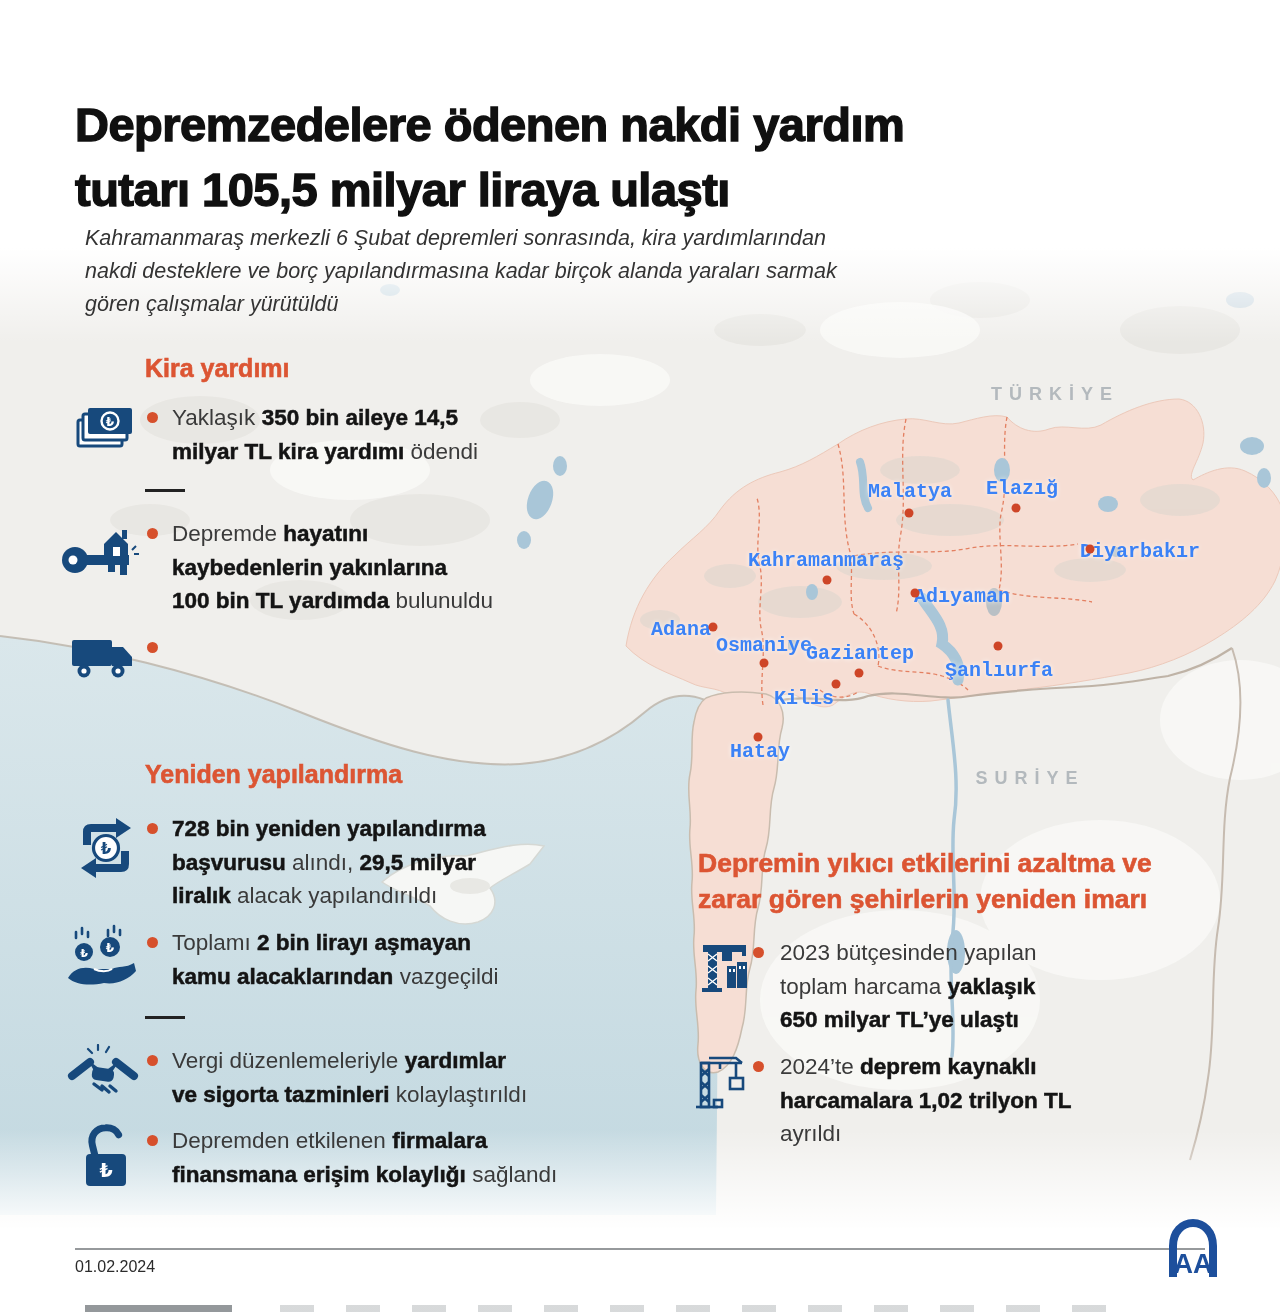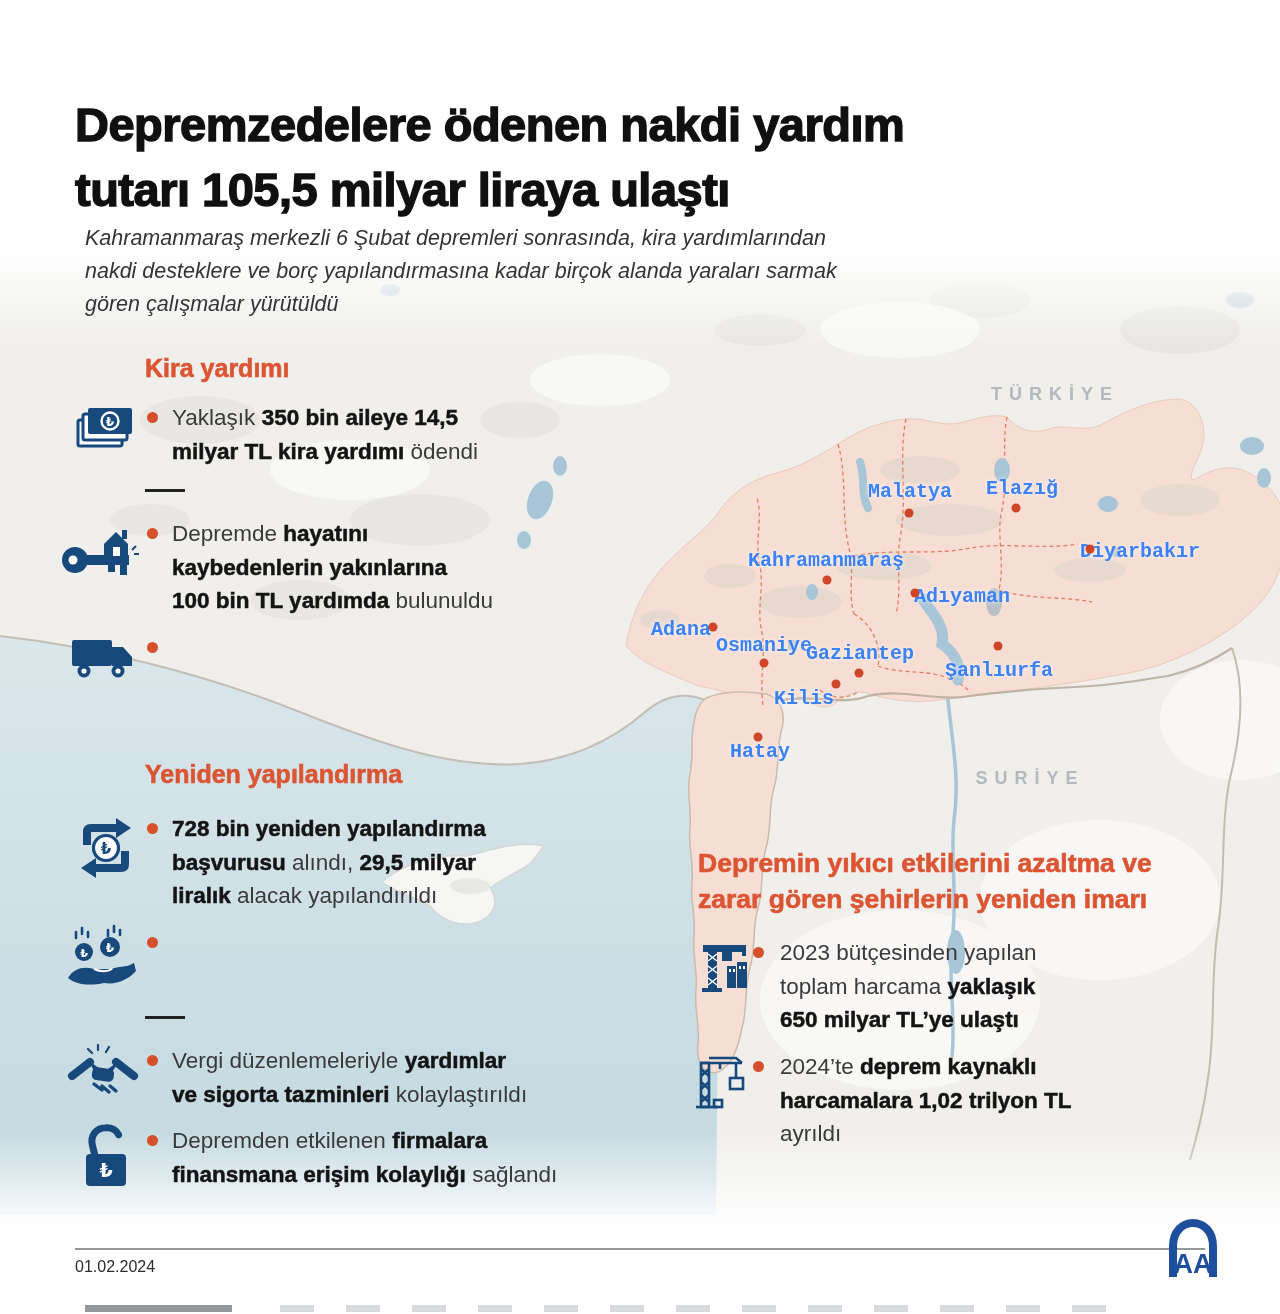--- a/index.html
+++ b/index.html
@@ -227,20 +227,21 @@
       </g>
       <circle cx="20" cy="30" r="9" fill="#17497C"></circle>
       <text x="20" y="35" font-size="11" font-weight="bold" fill="#fff" text-anchor="middle" font-family="DejaVu Sans,sans-serif">₺</text>
       <circle cx="46" cy="25" r="10" fill="#17497C"></circle>
       <text x="46" y="30" font-size="12" font-weight="bold" fill="#fff" text-anchor="middle" font-family="DejaVu Sans,sans-serif">₺</text>
       <path d="M4,56 C10,46 20,44 30,47 L48,47 C54,44 62,46 70,41 L72,49 C64,58 52,63 40,61 C26,64 12,63 4,56 Z" fill="#17497C"></path>
       <path d="M30,47 C36,50 44,50 48,47" stroke="#fff" stroke-width="2" fill="none"></path>
     </svg>
   </span>
   <span class="abs bullet" style="left:147px;top:937px;"></span>
+  <div class="abs txt" style="left:172px;top:926px;"><span>Toplamı </span><span class="b">2 bin lirayı aşmayan</span><br><span class="b">kamu alacaklarından</span><span> vazgeçildi</span></div>
 
   <div class="abs divider" style="left:145px;top:1016px;"></div>
 
   <span class="abs" style="left:64px;top:1044px;">
     <svg width="78" height="62" viewBox="0 0 78 62">
       <g stroke="#17497C" stroke-width="8" stroke-linecap="round">
         <path d="M8,32 L26,18"></path>
           <path d="M70,32 L52,18"></path>
       </g>
       <path d="M24,16 L40,28 L56,16 L44,34 L34,34 Z" fill="#17497C"></path>

